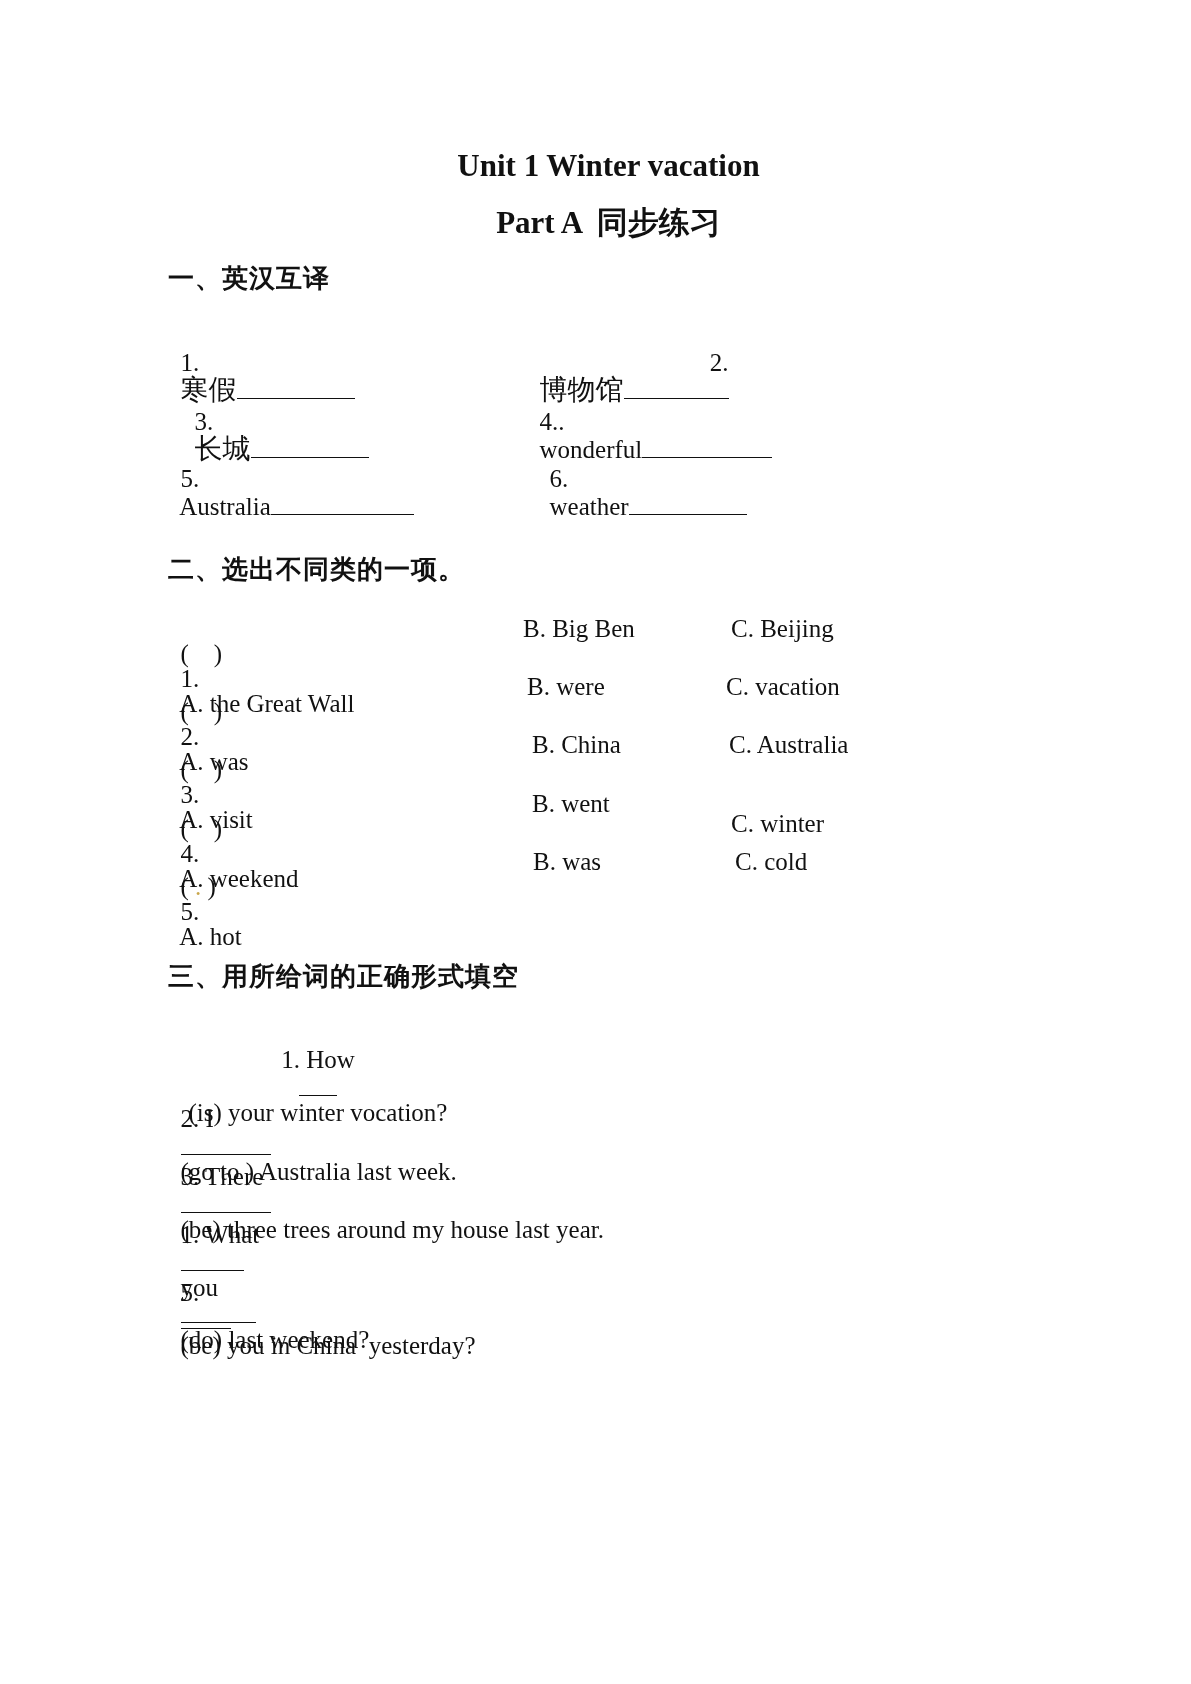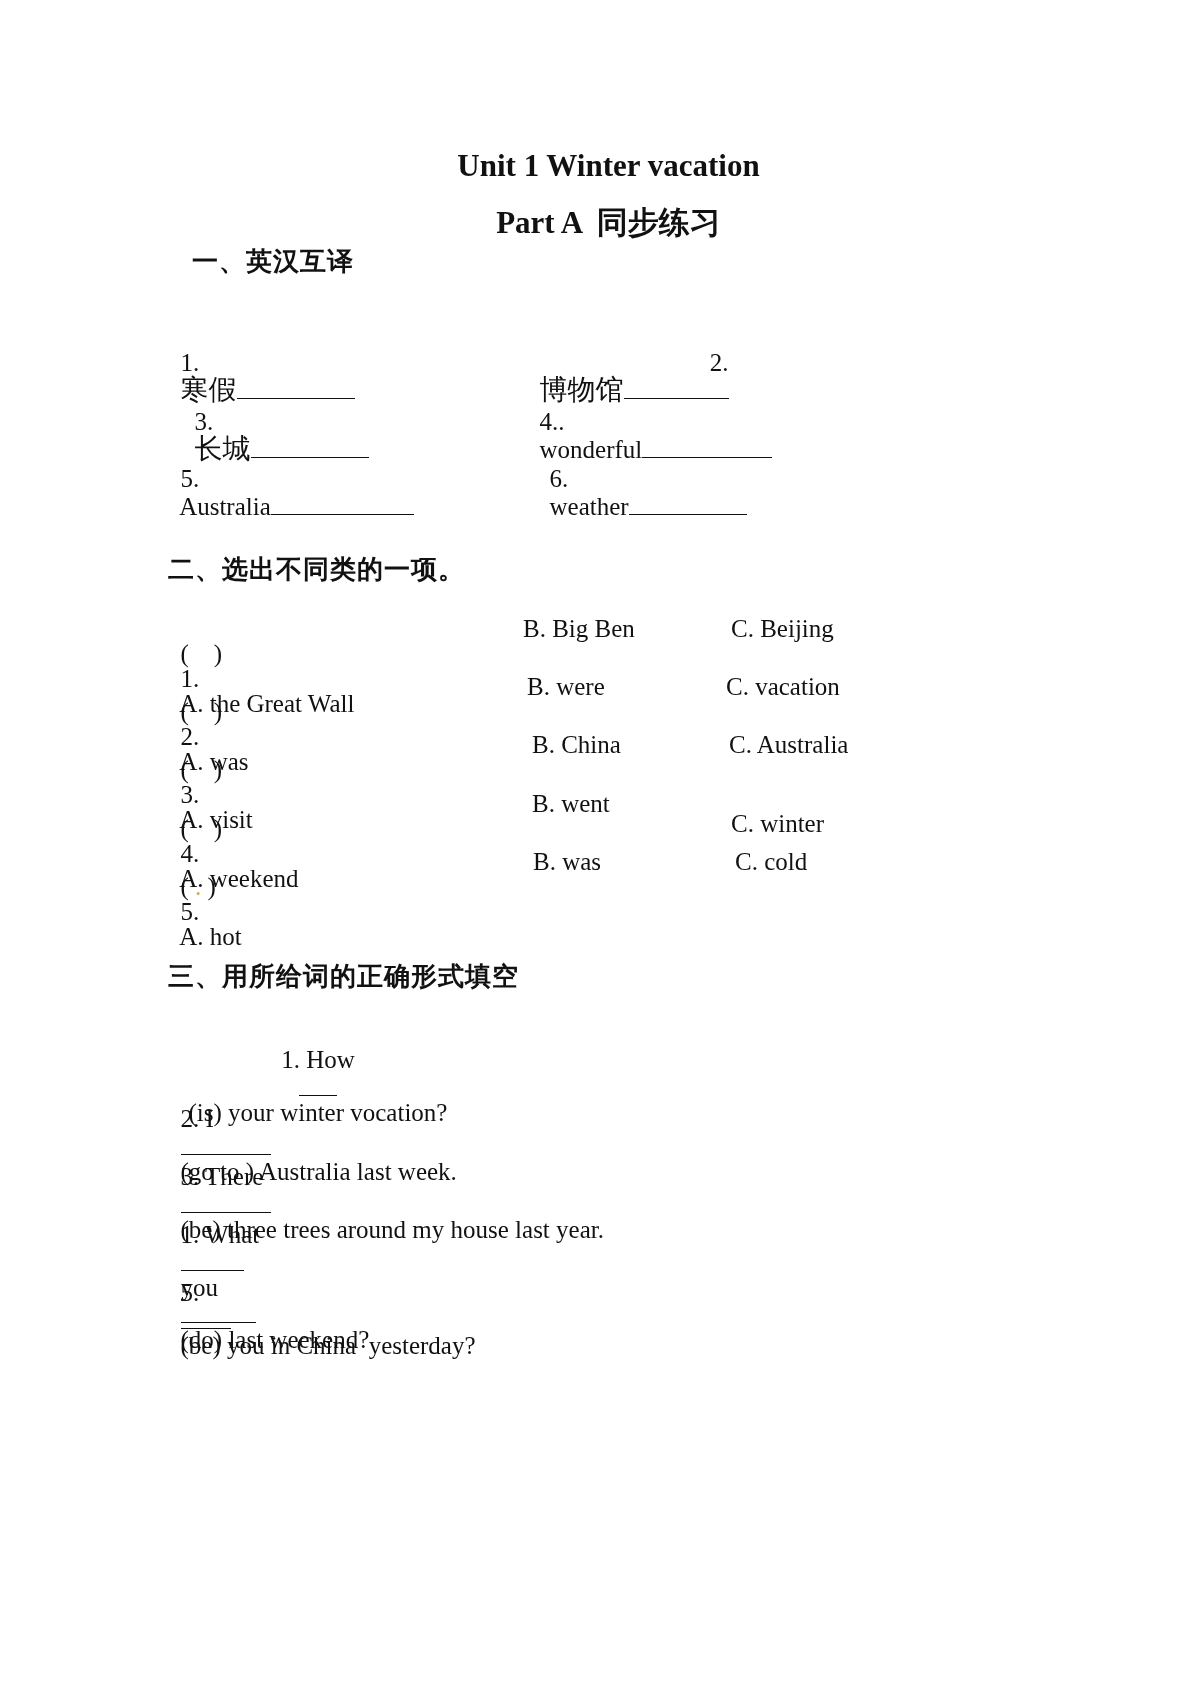--- a/index.html
+++ b/index.html
@@ -22,21 +22,21 @@
   .blank { display: inline-block; border-bottom: 1.5px solid #111; height: 0.9em; vertical-align: baseline; }
   .mark { color: #c9a64a; }
   .cn { font-family: "DejaVu Sans", sans-serif; font-size: 28px; }
 </style>
 </head>
 <body>
 
 <div class="abs title" style="top:150px;">Unit 1 Winter vacation</div>
 <div class="abs title" style="top:207px;">Part A  同步练习</div>
 
-<div class="abs section-head" style="top:248px;margin-left:24px;">一、英汉互译</div>
+<div class="abs section-head" style="top:265px;">一、英汉互译</div>
 
 <div class="abs line" style="left:168px; top:325px;">
   <span>1.</span>
   <span class="cn">寒假</span><span class="blank" style="width:118px"></span>
 </div>
 <div class="abs line" style="left:527px; top:325px;text-align:right;">
   <span>2.</span>
   <span class="cn">博物馆</span><span class="blank" style="width:105px"></span>
 </div>
 <div class="abs line" style="left:182px; top:384px;">

